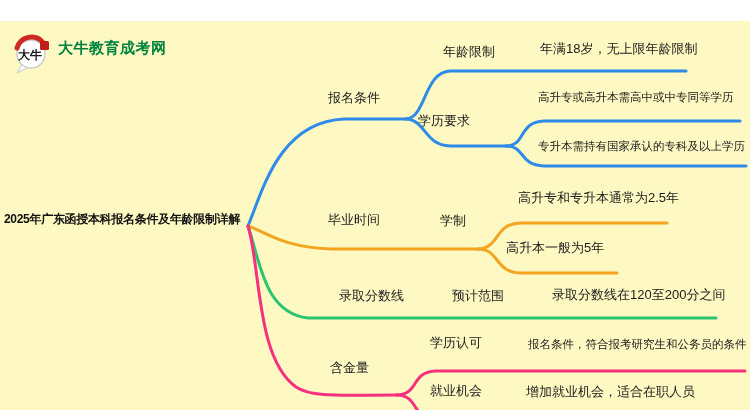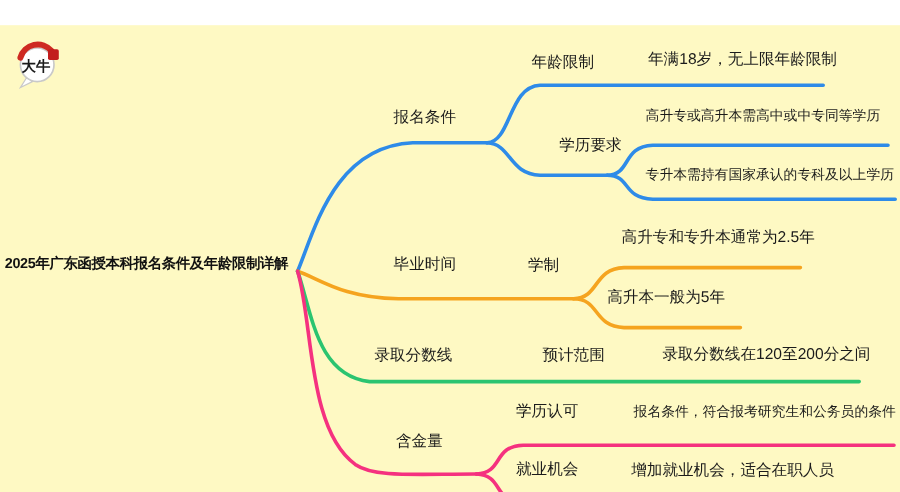--- a/index.html
+++ b/index.html
@@ -58,38 +58,39 @@
 
   <div class="logo">
     <svg class="logo-icon" viewBox="0 0 40 42">
       <circle cx="19" cy="21" r="14" fill="#ffffff" stroke="#c9c9c9" stroke-width="1.4"></circle>
       <path d="M10,32 L5,40 L15,35 Z" fill="#ffffff" stroke="#c9c9c9" stroke-width="1"></path>
       <path d="M5,15 A15,15 0 0 1 31,9.5" stroke="#CE2A21" stroke-width="5" fill="none" stroke-linecap="round"></path>
       <rect x="28" y="8" width="9" height="9" rx="1.5" fill="#C21D1D"></rect>
       <text x="18" y="26" text-anchor="middle" font-size="12" font-weight="bold" fill="#1a1a1a">大牛</text>
     </svg>
     <div class="logo-text">
+      <div class="site-name">大牛教育成考网</div>
     </div>
   </div>
 
   <div class="node root" style="left:4px; top:192px;">2025年广东函授本科报名条件及年龄限制详解</div>
 
   <div class="node" style="left:328px; top:70px;">报名条件</div>
   <div class="node" style="left:443px; top:24px;">年龄限制</div>
   <div class="node" style="left:540px; top:21px;">年满18岁，无上限年龄限制</div>
-  <div class="node" style="left:466px; top:93px;">学历要求</div>
+  <div class="node" style="left:418px; top:93px;">学历要求</div>
   <div class="node sm" style="left:538px; top:119px;">专升本需持有国家承认的专科及以上学历</div>
   <div class="node sm" style="left:538px; top:70px;">高升专或高升本需高中或中专同等学历</div>
 
   <div class="node" style="left:328px; top:192px;">毕业时间</div>
   <div class="node" style="left:440px; top:193px;">学制</div>
   <div class="node" style="left:518px; top:170px;">高升专和专升本通常为2.5年</div>
   <div class="node" style="left:506px; top:220px;">高升本一般为5年</div>
 
-  <div class="node" style="left:312px; top:268px;">录取分数线</div>
+  <div class="node" style="left:339px; top:268px;">录取分数线</div>
   <div class="node" style="left:452px; top:268px;">预计范围</div>
   <div class="node" style="left:552px; top:267px;">录取分数线在120至200分之间</div>
 
   <div class="node" style="left:330px; top:340px;">含金量</div>
   <div class="node" style="left:430px; top:315px;">学历认可</div>
   <div class="node sm" style="left:528px; top:317px;">报名条件，符合报考研究生和公务员的条件</div>
   <div class="node" style="left:430px; top:363px;">就业机会</div>
   <div class="node" style="left:526px; top:364px;text-align:center;">增加就业机会，适合在职人员</div>
 
 </div>

